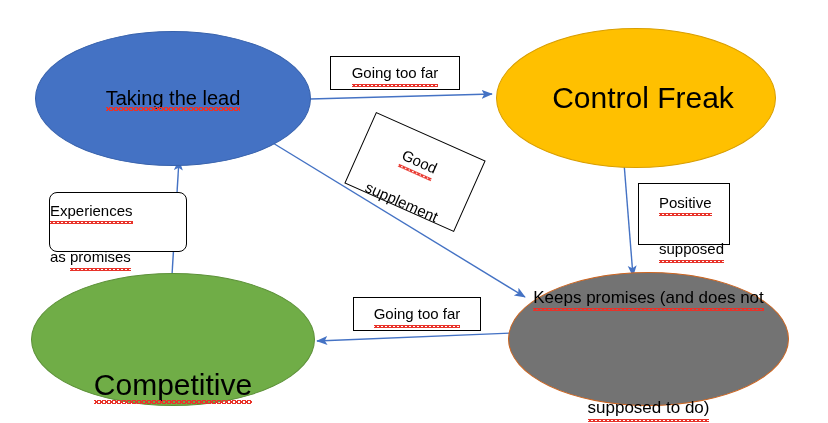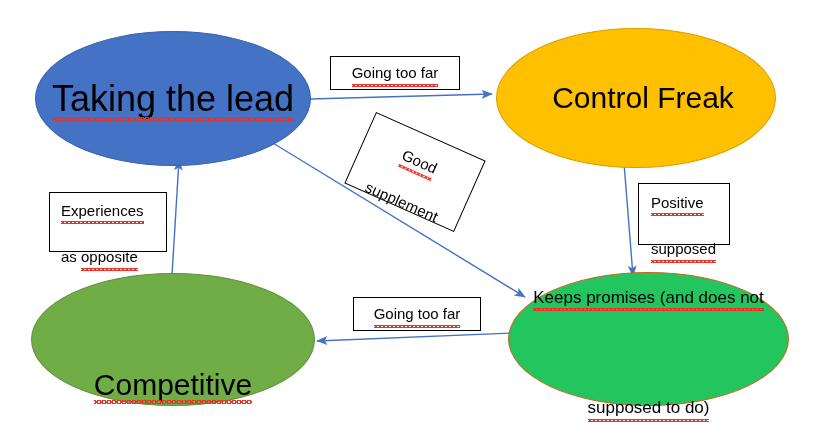--- a/index.html
+++ b/index.html
@@ -40,40 +40,40 @@
     line-height: 1.32;
     padding: 0 6px;
     white-space: pre-line;
   }
   #node-taking-the-lead {
     left: 35px;  top: 31px;
     width: 276px; height: 135px;
     background: #4472C4;
     border: 1px solid #3761ab;
   }
-  #node-taking-the-lead .node-label { font-size: 36px; }
+  #node-taking-the-lead .node-label { font-size: 20px; }
   #node-control-freak {
     left: 496px; top: 28px;
     width: 280px; height: 140px;
     background: #FFC000;
     border: 1px solid #d99e00;
   }
   #node-control-freak .node-label { font-size: 30px; margin-left: 14px; }
   #node-competitive {
     left: 31px;  top: 273px;
     width: 284px; height: 133px;
     background: #70AD47;
     border: 1px solid #5d9139;
     align-items: flex-end;
   }
   #node-competitive .node-label { font-size: 30px; }
   #node-keeps-promises {
     left: 508px; top: 272px;
     width: 281px; height: 134px;
-    background: #22c55e;
+    background: #737373;
     border: 1px solid #cd6520;
   }
   #node-keeps-promises .node-label { font-size: 17px; line-height: 1.62; }
 
   .label-box {
     position: absolute;
     background: #ffffff;
     border: 1px solid #000000;
     box-sizing: border-box;
     z-index: 3;
@@ -92,27 +92,27 @@
   #label-good-supplement {
     left: 355px; top: 133px;
     width: 120px; height: 78px;
     transform: rotate(24deg);
     justify-content: center;
     text-align: center;
     line-height: 1.45;
   }
   #label-experiences-as-difficult {
     left: 49px; top: 192px;
-    width: 118px; height: 60px;
-    padding-left: 11px;
+    width: 138px; height: 60px;
+    border-radius: 8px;
   }
   #label-positive-opposite {
     left: 638px; top: 183px;
     width: 92px; height: 62px;
-    padding-left: 12px;
+    padding-left: 20px;
     text-decoration: underline;
   }
   #label-going-too-far-bottom {
     left: 353px; top: 297px;
     width: 128px; height: 34px;
     justify-content: center;
   }
 
   
   .sq {
@@ -186,21 +186,21 @@
   <div class="label-box" id="label-good-supplement">
     <span>
       <span class="sq">Good</span><br>
       <span>supplement</span>
     </span>
   </div>
 
   <div class="label-box" id="label-experiences-as-difficult">
     <span>
       <span class="sq">Experiences</span><br>
-      <span>as <span class="sq">opposite</span></span>
+      <span>as <span class="sq">promises</span></span>
     </span>
   </div>
 
   <div class="label-box" id="label-positive-opposite">
     <span>
       <span class="sq">Positive</span><br>
       <span class="sq">supposed</span>
     </span>
   </div>
 

